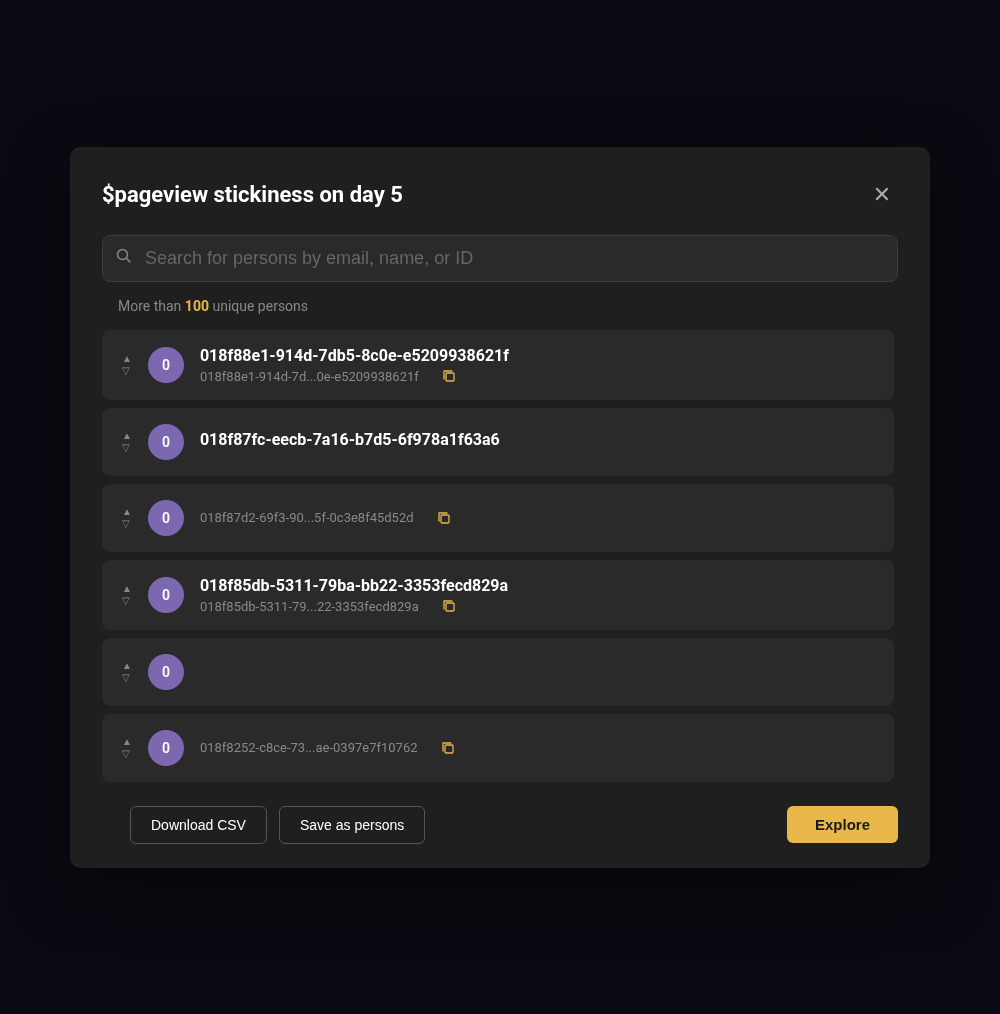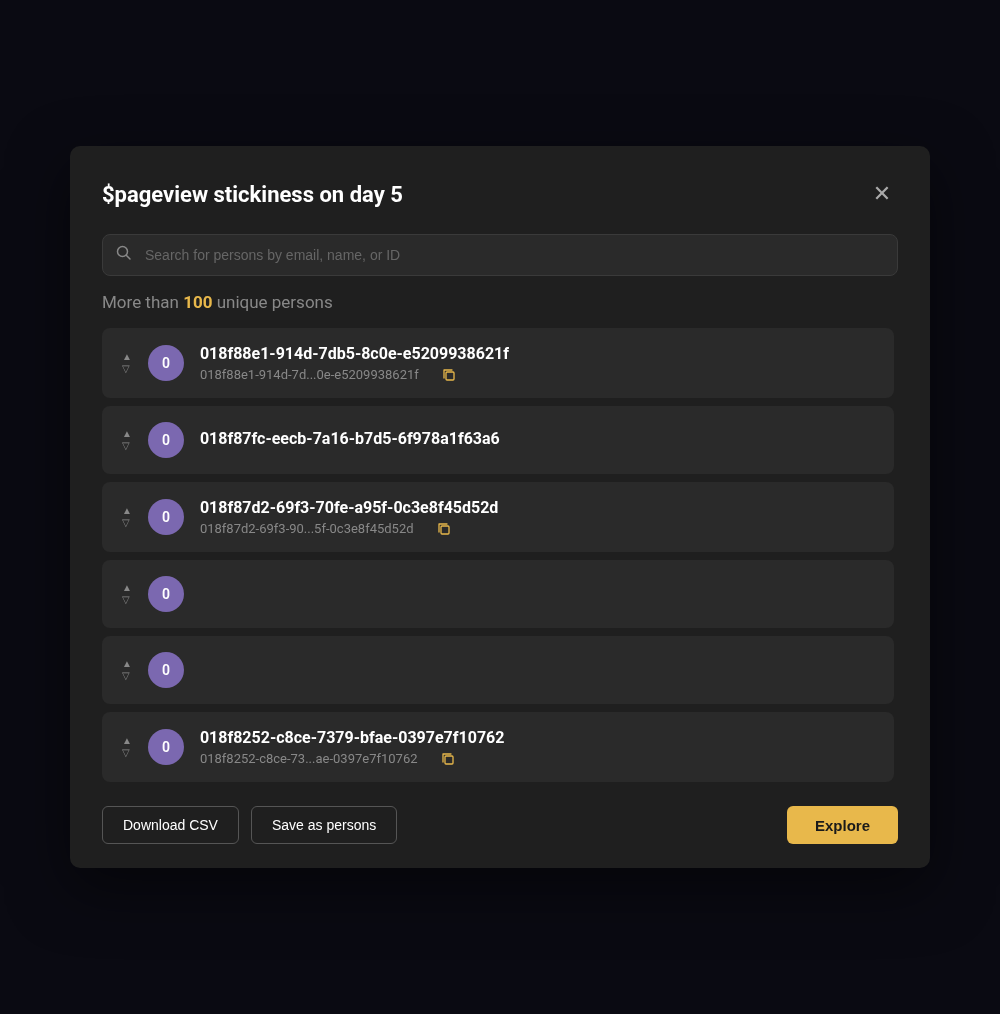--- a/index.html
+++ b/index.html
@@ -79,33 +79,34 @@
       transform: translateY(-50%);
       color: #888;
     }
 
     .search-input {
       width: 100%;
       background: #2a2a2a;
       border: 1px solid #3a3a3a;
       border-radius: 8px;
       color: #aaaaaa;
-      font-size: 14px;
+      font-size: 18px;
       padding: 12px 16px 12px 42px;
       outline: none;
     }
 
     .search-input::placeholder {
       color: #666;
     }
 
     .persons-count {
       color: #888;
-      font-size: 17px;
+      font-size: 14px;
       margin-bottom: 16px;
+      margin-left: 16px;
     }
 
     .persons-count strong {
       color: #e8b84b;
       font-weight: 700;
     }
 
     .persons-list {
       flex: 1;
       overflow-y: auto;
@@ -196,22 +197,24 @@
     .copy-icon {
       color: #e8b84b;
       cursor: pointer;
       font-size: 14px;
       display: inline-flex;
       align-items: center;
     }
 
     .modal-footer {
       display: flex;
+      align-items: center;
       justify-content: space-between;
       padding-top: 4px;
+      margin-left: 28px;
     }
 
     .footer-left {
       display: flex;
       gap: 12px;
     }
 
     .btn-outline {
       background: transparent;
       border: 1px solid #555;
@@ -297,54 +300,64 @@
         <div class="person-name">018f87fc-eecb-7a16-b7d5-6f978a1f63a6</div>
       </div>
     </div>
         <div class="person-card">
       <div class="sort-icon">
         <span>▲</span>
         <span>▽</span>
       </div>
       <div class="avatar">0</div>
       <div class="person-info">
-        <div class="person-name">018f87d2-69f3-70fe-a95f-0c3e8f45d52d</div>
         <div class="person-id">
           <span>018f87d2-69f3-90...5f-0c3e8f45d52d</span>
           <span class="copy-icon">
             <svg class="copy-svg" viewBox="0 0 14 14" fill="none">
               <rect x="4" y="4" width="8" height="8" rx="1" stroke="#e8b84b" stroke-width="1.3"></rect>
               <path d="M2 10V2h8" stroke="#e8b84b" stroke-width="1.3" stroke-linecap="round" stroke-linejoin="round"></path>
             </svg>
           </span>
         </div>
       </div>
     </div>
         <div class="person-card">
       <div class="sort-icon">
         <span>▲</span>
         <span>▽</span>
       </div>
       <div class="avatar">0</div>
-    </div>
-        <div class="person-card">
-      <div class="sort-icon">
-        <span>▲</span>
-        <span>▽</span>
-      </div>
-      <div class="avatar">0</div>
-    </div>
-        <div class="person-card">
-      <div class="sort-icon">
-        <span>▲</span>
-        <span>▽</span>
-      </div>
-      <div class="avatar">0</div>
-      <div class="person-info">
-        <div class="person-name">018f8252-c8ce-7379-bfae-0397e7f10762</div>
+      <div class="person-info">
+        <div class="person-name">018f85db-5311-79ba-bb22-3353fecd829a</div>
+        <div class="person-id">
+          <span>018f85db-5311-79...22-3353fecd829a</span>
+          <span class="copy-icon">
+            <svg class="copy-svg" viewBox="0 0 14 14" fill="none">
+              <rect x="4" y="4" width="8" height="8" rx="1" stroke="#e8b84b" stroke-width="1.3"></rect>
+              <path d="M2 10V2h8" stroke="#e8b84b" stroke-width="1.3" stroke-linecap="round" stroke-linejoin="round"></path>
+            </svg>
+          </span>
+        </div>
+      </div>
+    </div>
+        <div class="person-card">
+      <div class="sort-icon">
+        <span>▲</span>
+        <span>▽</span>
+      </div>
+      <div class="avatar">0</div>
+    </div>
+        <div class="person-card">
+      <div class="sort-icon">
+        <span>▲</span>
+        <span>▽</span>
+      </div>
+      <div class="avatar">0</div>
+      <div class="person-info">
         <div class="person-id">
           <span>018f8252-c8ce-73...ae-0397e7f10762</span>
           <span class="copy-icon">
             <svg class="copy-svg" viewBox="0 0 14 14" fill="none">
               <rect x="4" y="4" width="8" height="8" rx="1" stroke="#e8b84b" stroke-width="1.3"></rect>
               <path d="M2 10V2h8" stroke="#e8b84b" stroke-width="1.3" stroke-linecap="round" stroke-linejoin="round"></path>
             </svg>
           </span>
         </div>
       </div>

